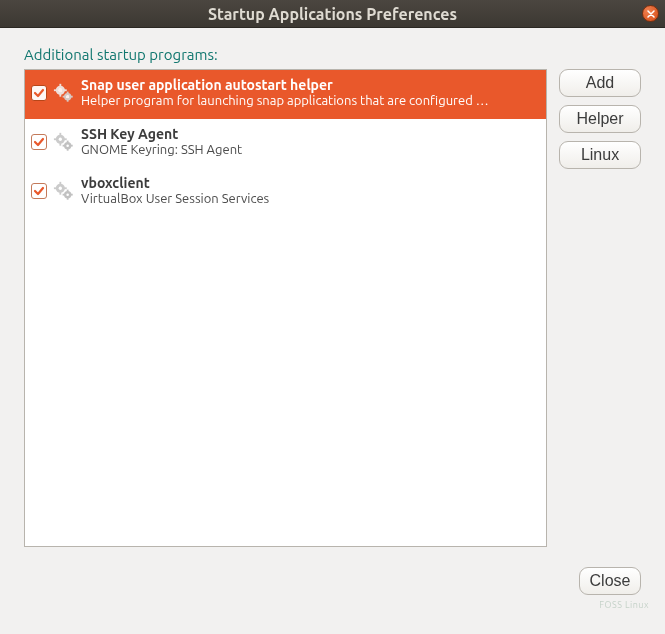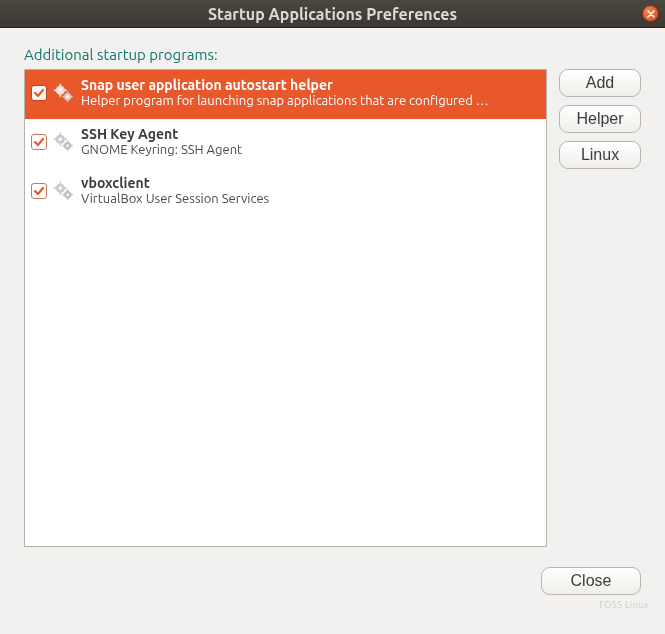--- a/index.html
+++ b/index.html
@@ -128,21 +128,21 @@
       white-space: nowrap;
       overflow: hidden;
       text-overflow: ellipsis;
     }
     .footer {
       display: flex;
       justify-content: flex-end;
       padding: 0 24px 14px 0;
       margin-top: 6px;
     }
-    .footer button.gtk { width: 100px; text-align: center; }
+    .footer button.gtk { width: 62px; text-align: center; }
     .watermark {
       position: absolute;
       right: 16px;
       bottom: 24px;
       font-size: 9px;
       color: #a0b8a8;
       opacity: 0.55;
       letter-spacing: 0.5px;
       pointer-events: none;
     }

